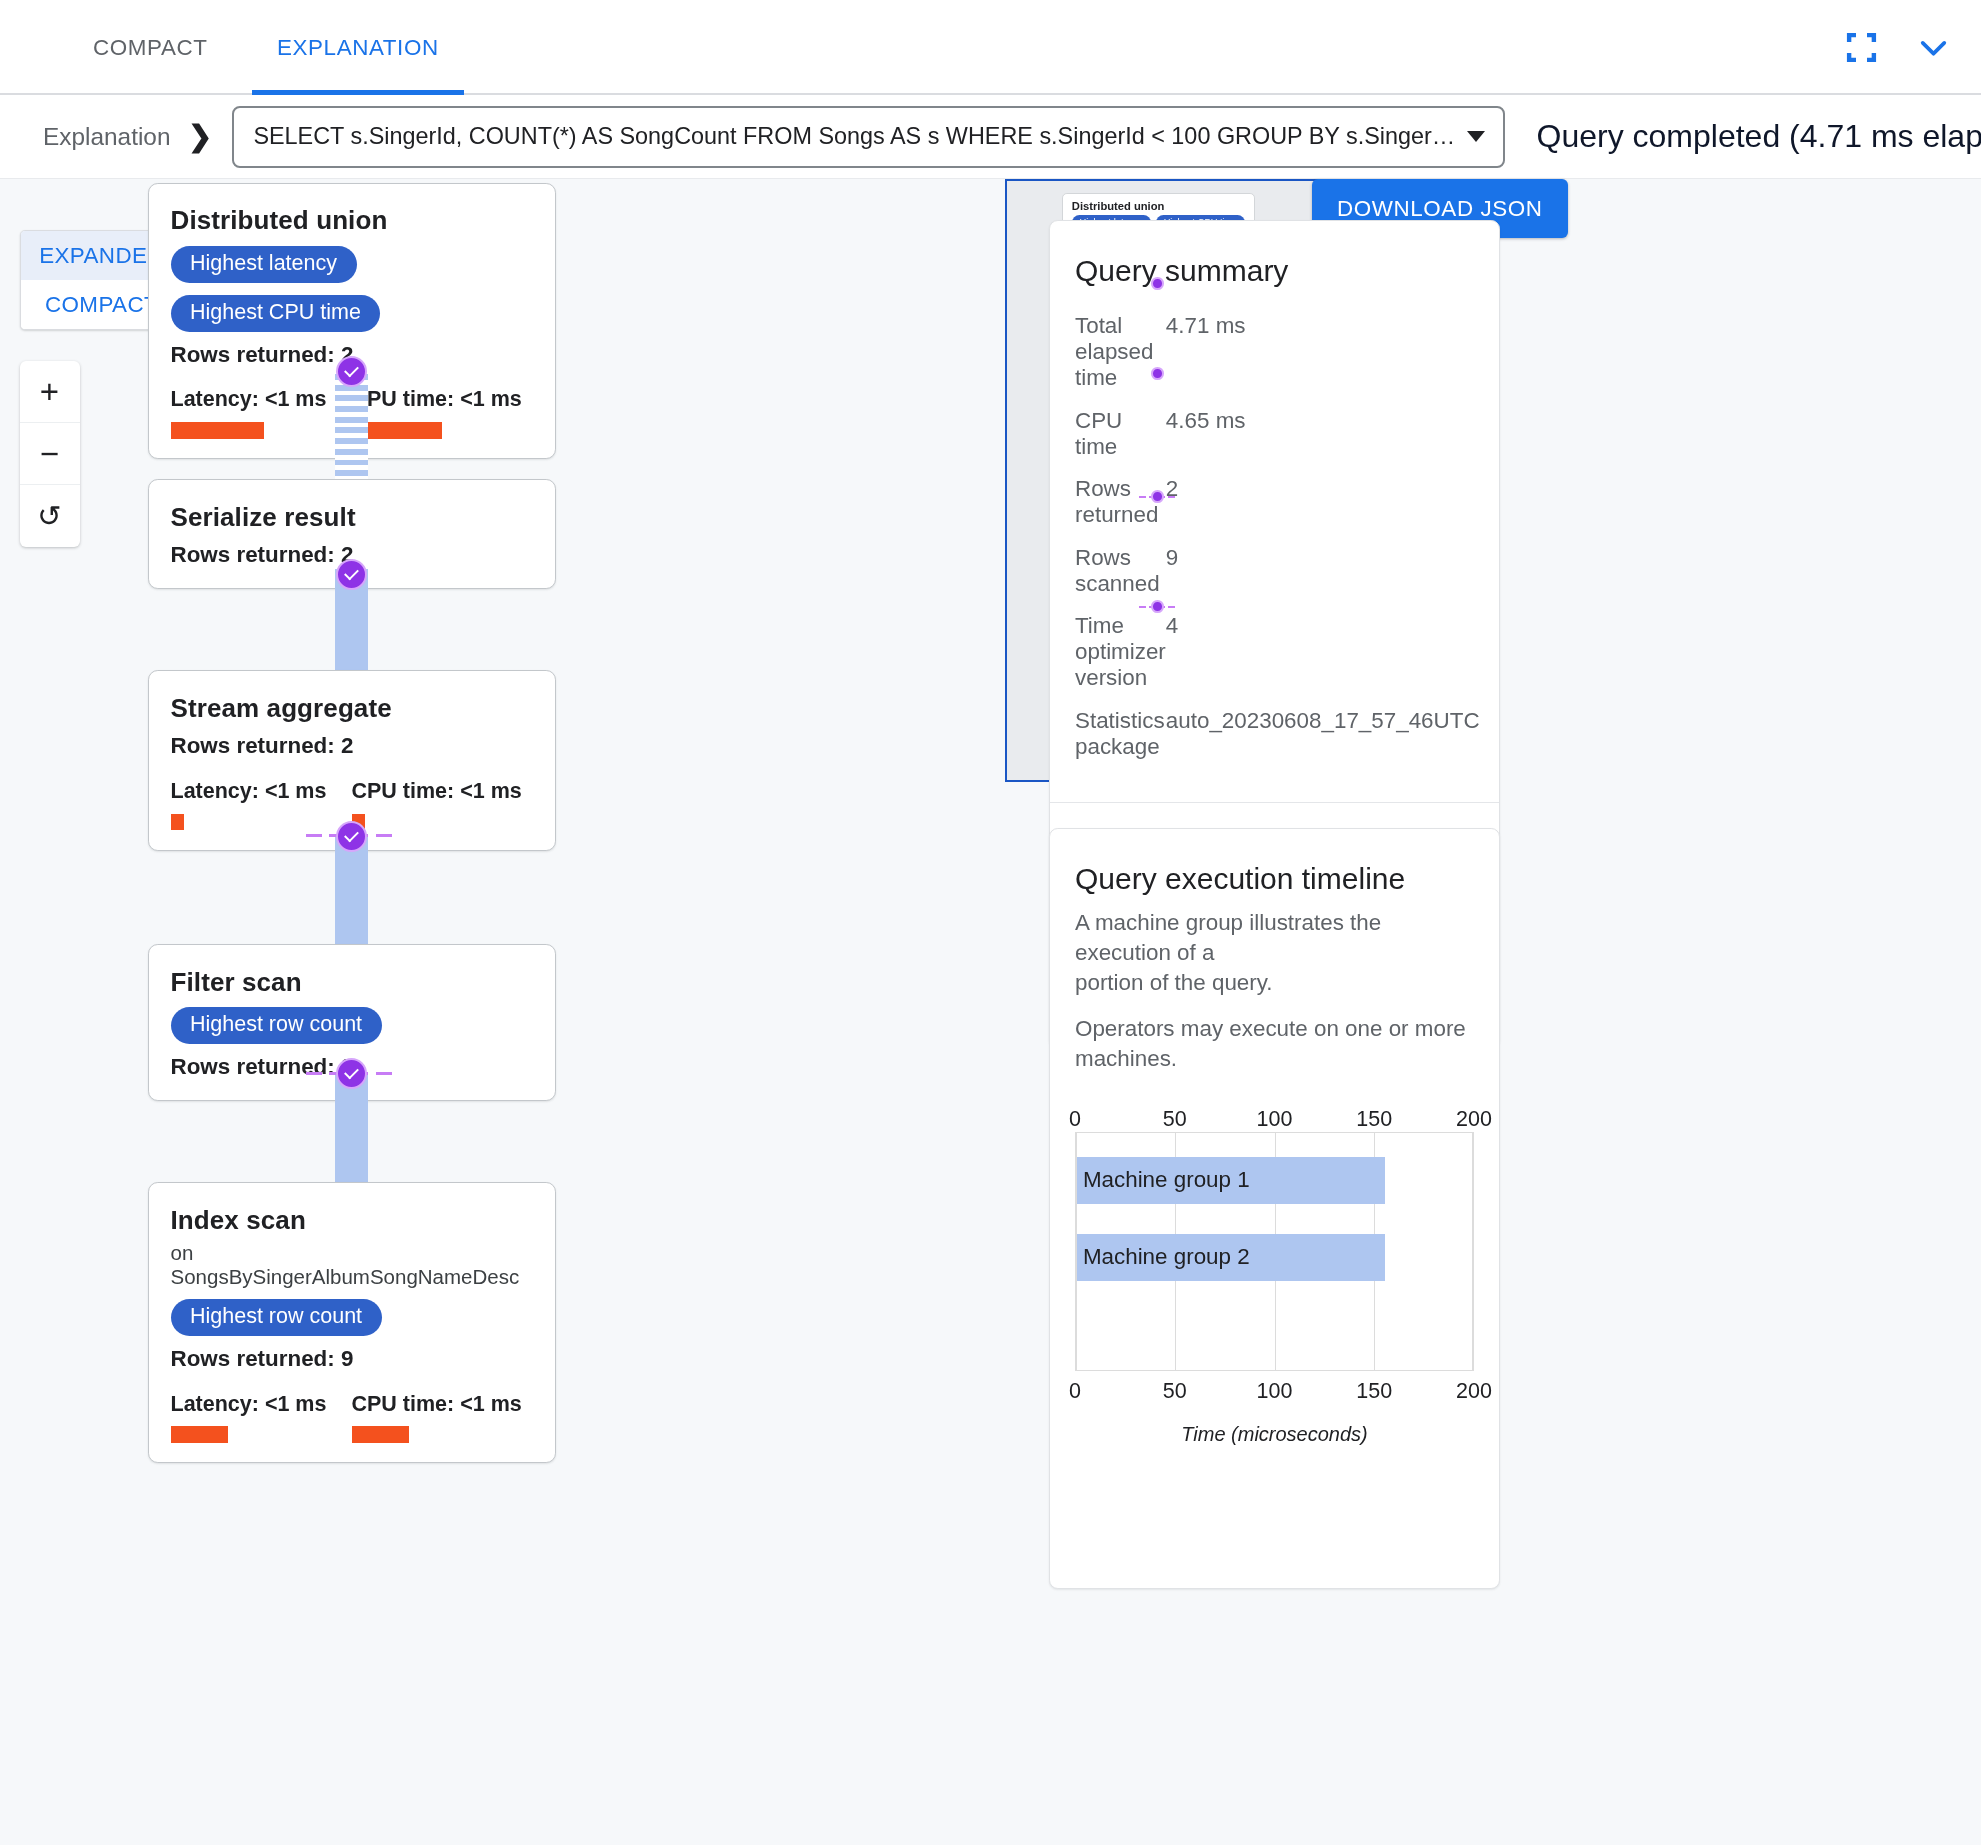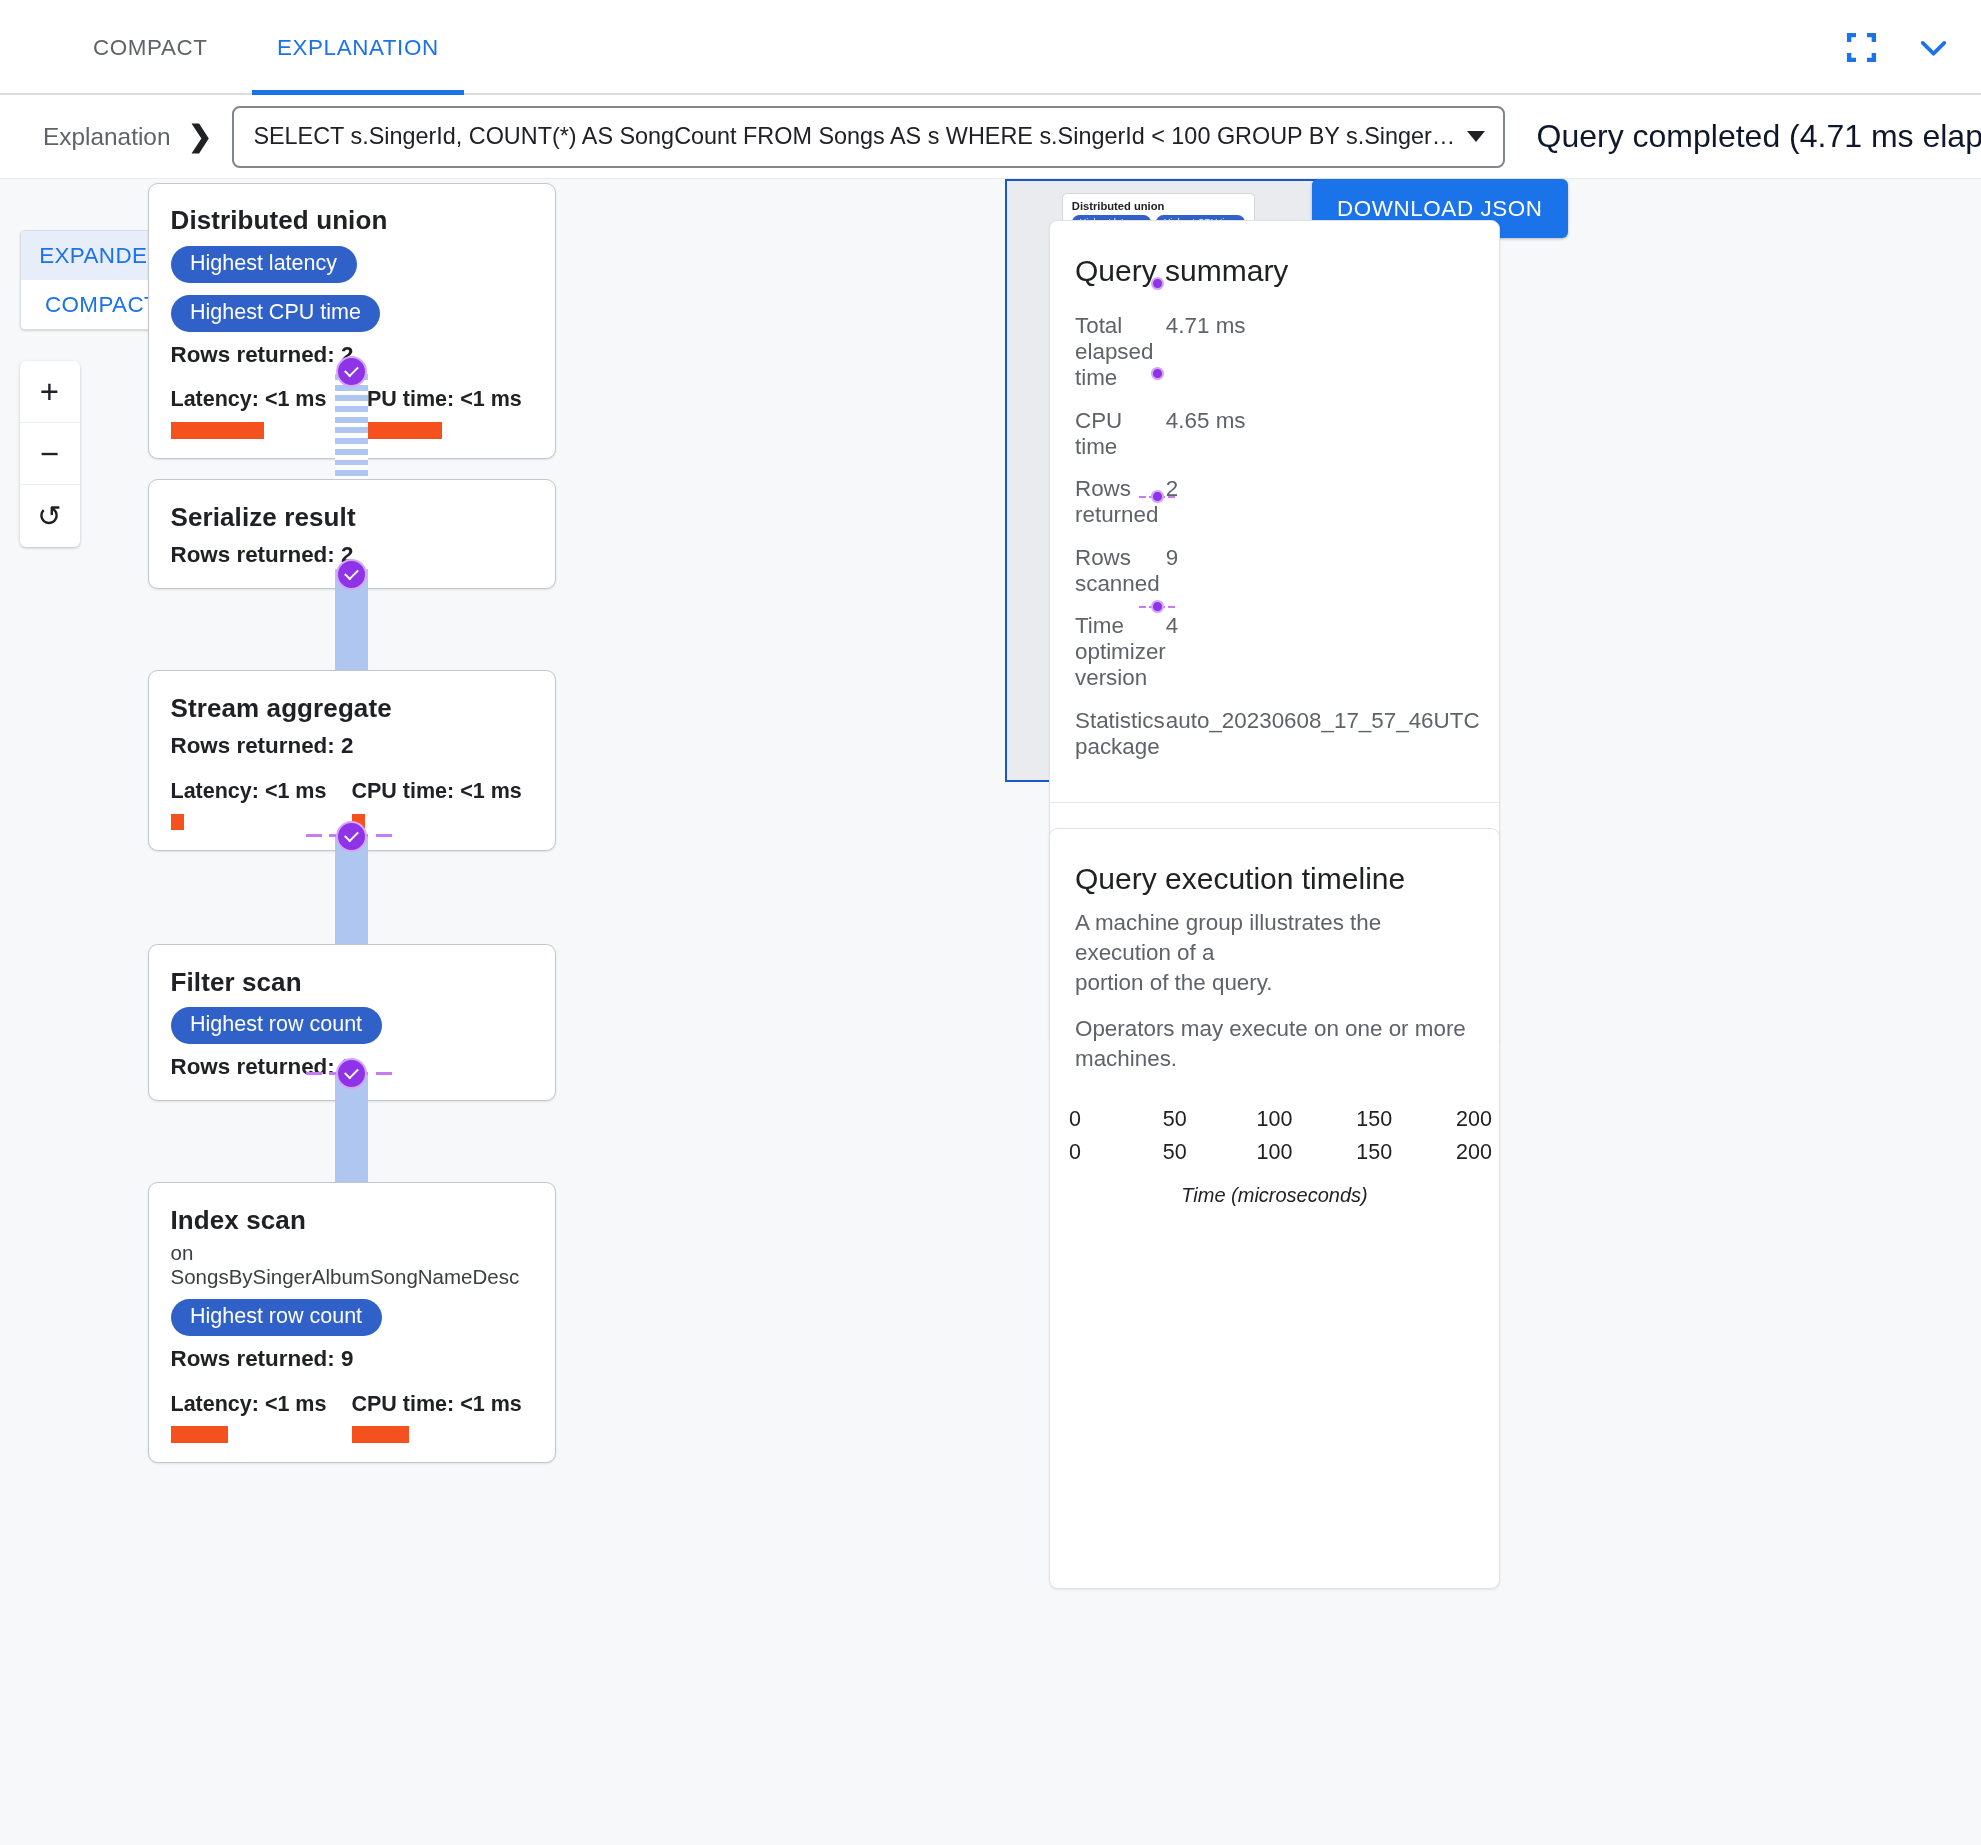--- a/index.html
+++ b/index.html
@@ -546,20 +546,36 @@
 
       <div class="chart-wrap">
         <div class="axis-row">
           <span class="tick" style="left:0%;">0</span>
           <span class="tick" style="left:25%;">50</span>
           <span class="tick" style="left:50%;">100</span>
           <span class="tick" style="left:75%;">150</span>
           <span class="tick" style="left:100%;">200</span>
         </div>
 
+        <div class="plot">
+          <div class="plot-edge-top"></div>
+          <div class="plot-edge-bot"></div>
+          <div class="plot-edge-l"></div>
+          <div class="plot-edge-r"></div>
+          <div class="gridline" style="left:25%;"></div>
+          <div class="gridline" style="left:50%;"></div>
+          <div class="gridline" style="left:75%;"></div>
+
+          <div class="bar" style="top:25px; left:1px; width:77.5%;">
+            <span>Machine group 1</span>
+          </div>
+          <div class="bar" style="top:102px; left:1px; width:77.5%;">
+            <span>Machine group 2</span>
+          </div>
+        </div>
 
         <div class="axis-row" style="margin-top:7.8px;">
           <span class="tick" style="left:0%;">0</span>
           <span class="tick" style="left:25%;">50</span>
           <span class="tick" style="left:50%;">100</span>
           <span class="tick" style="left:75%;">150</span>
           <span class="tick" style="left:100%;">200</span>
         </div>
 
         <div class="chart-xlabel">Time (microseconds)</div>

